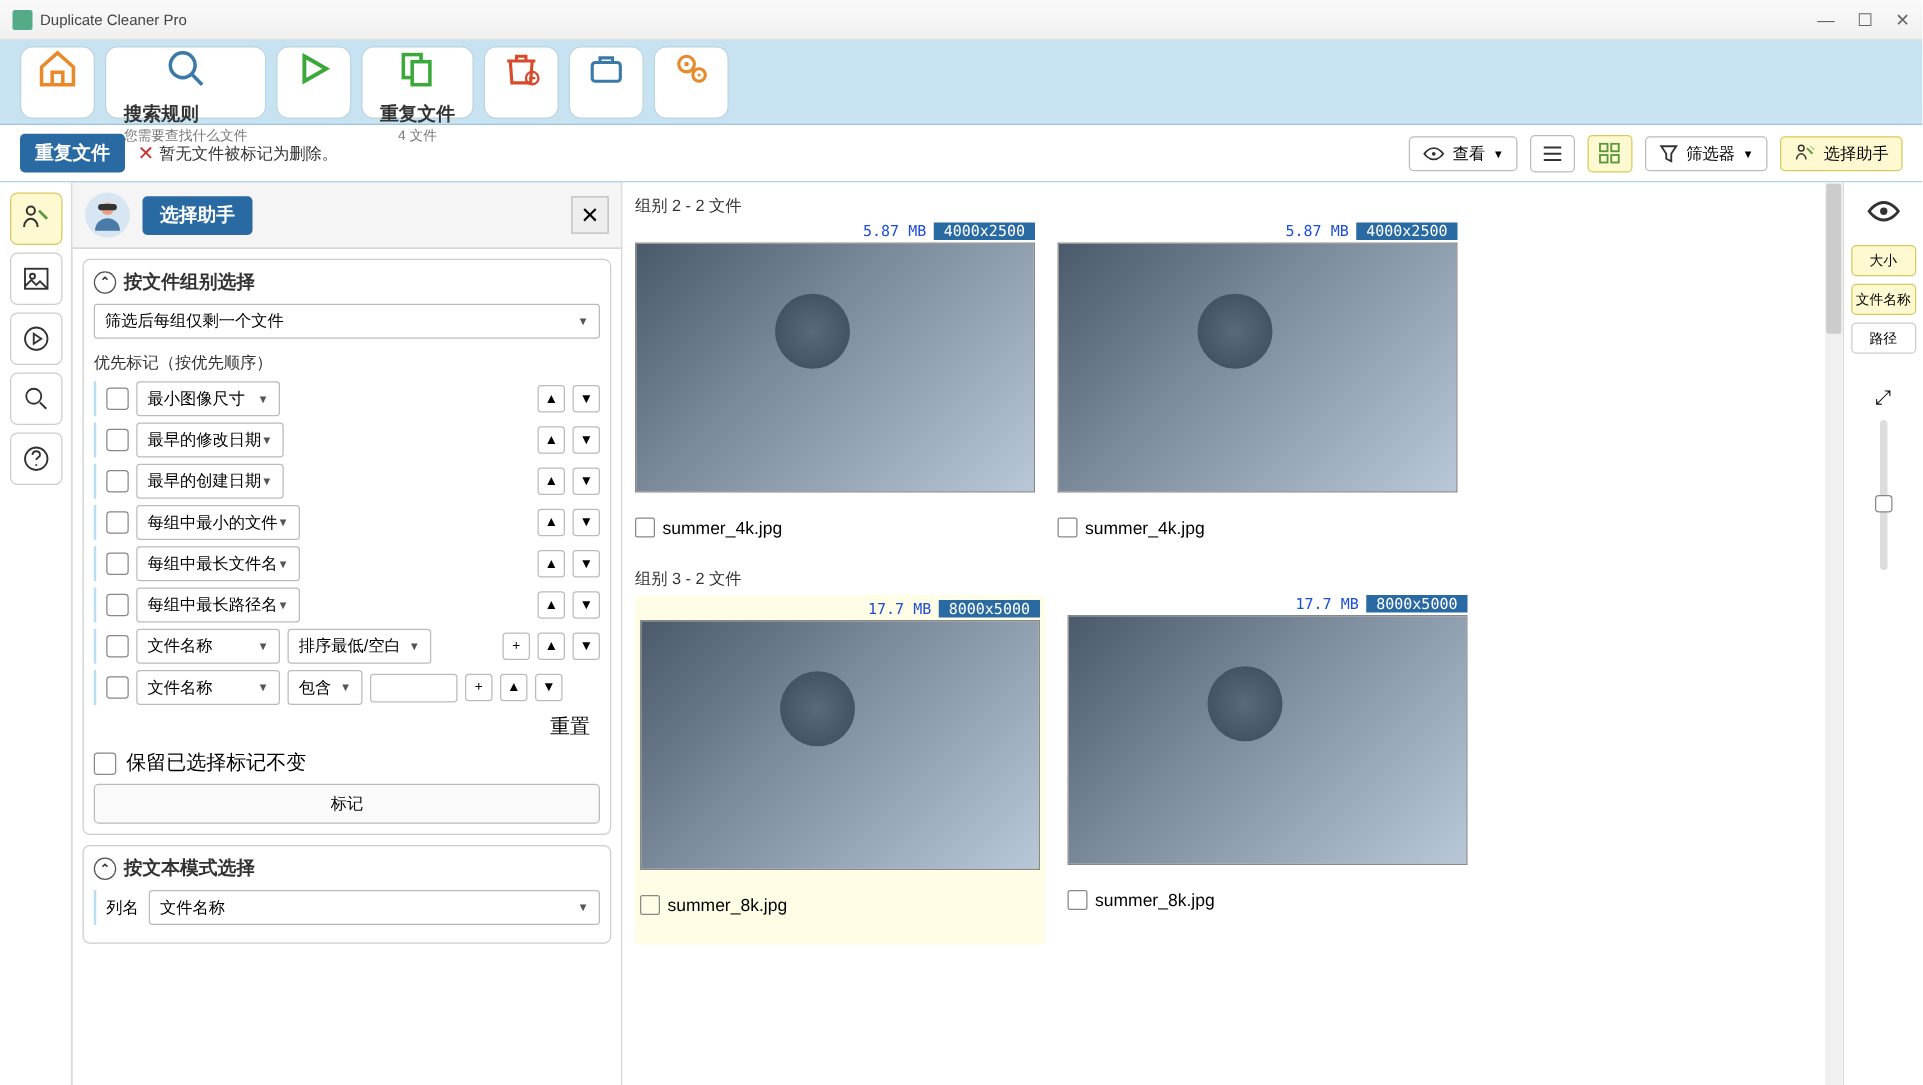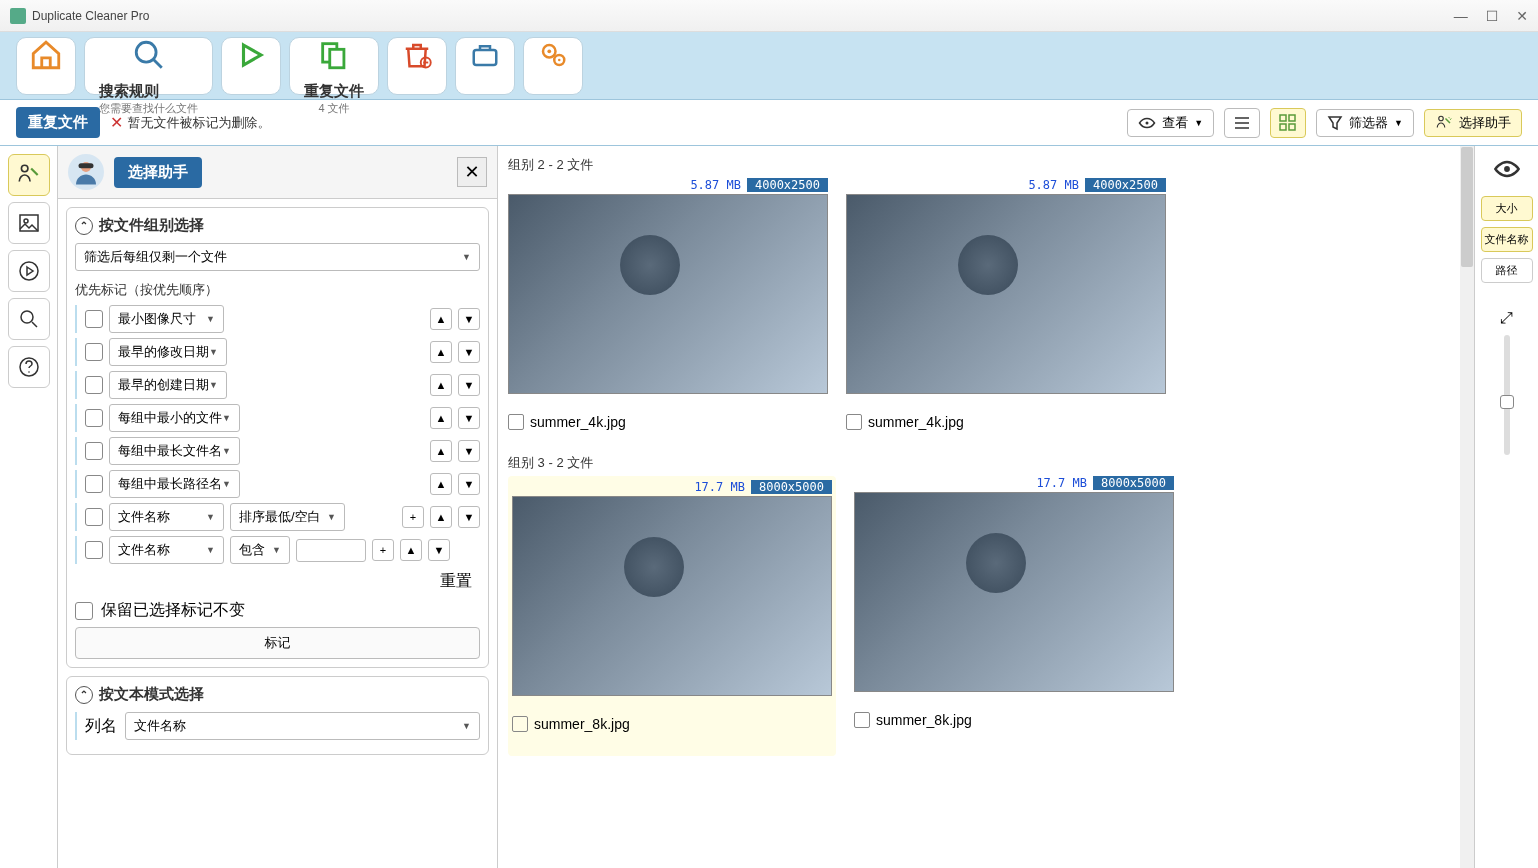--- a/index.html
+++ b/index.html
@@ -368,21 +368,21 @@
         </div>
         <div class="btn-wide">标记</div>
       </div>
 
       <div class="section">
         <div class="stitle">
           <span class="chev">⌃</span>
           <span>按文本模式选择</span>
         </div>
         <div class="row-inline" style="border-left:2px solid #bde;padding-left:8px">
-          <span style="font-size:16px">列名</span>
+          <span style="font-size:13px">列名</span>
           <div class="dropdown" style="flex:1">
             <span>文件名称</span>
               <span class="ar">▼</span>
           </div>
         </div>
       </div>
     </div>
   </div>
 
   <div class="content">

